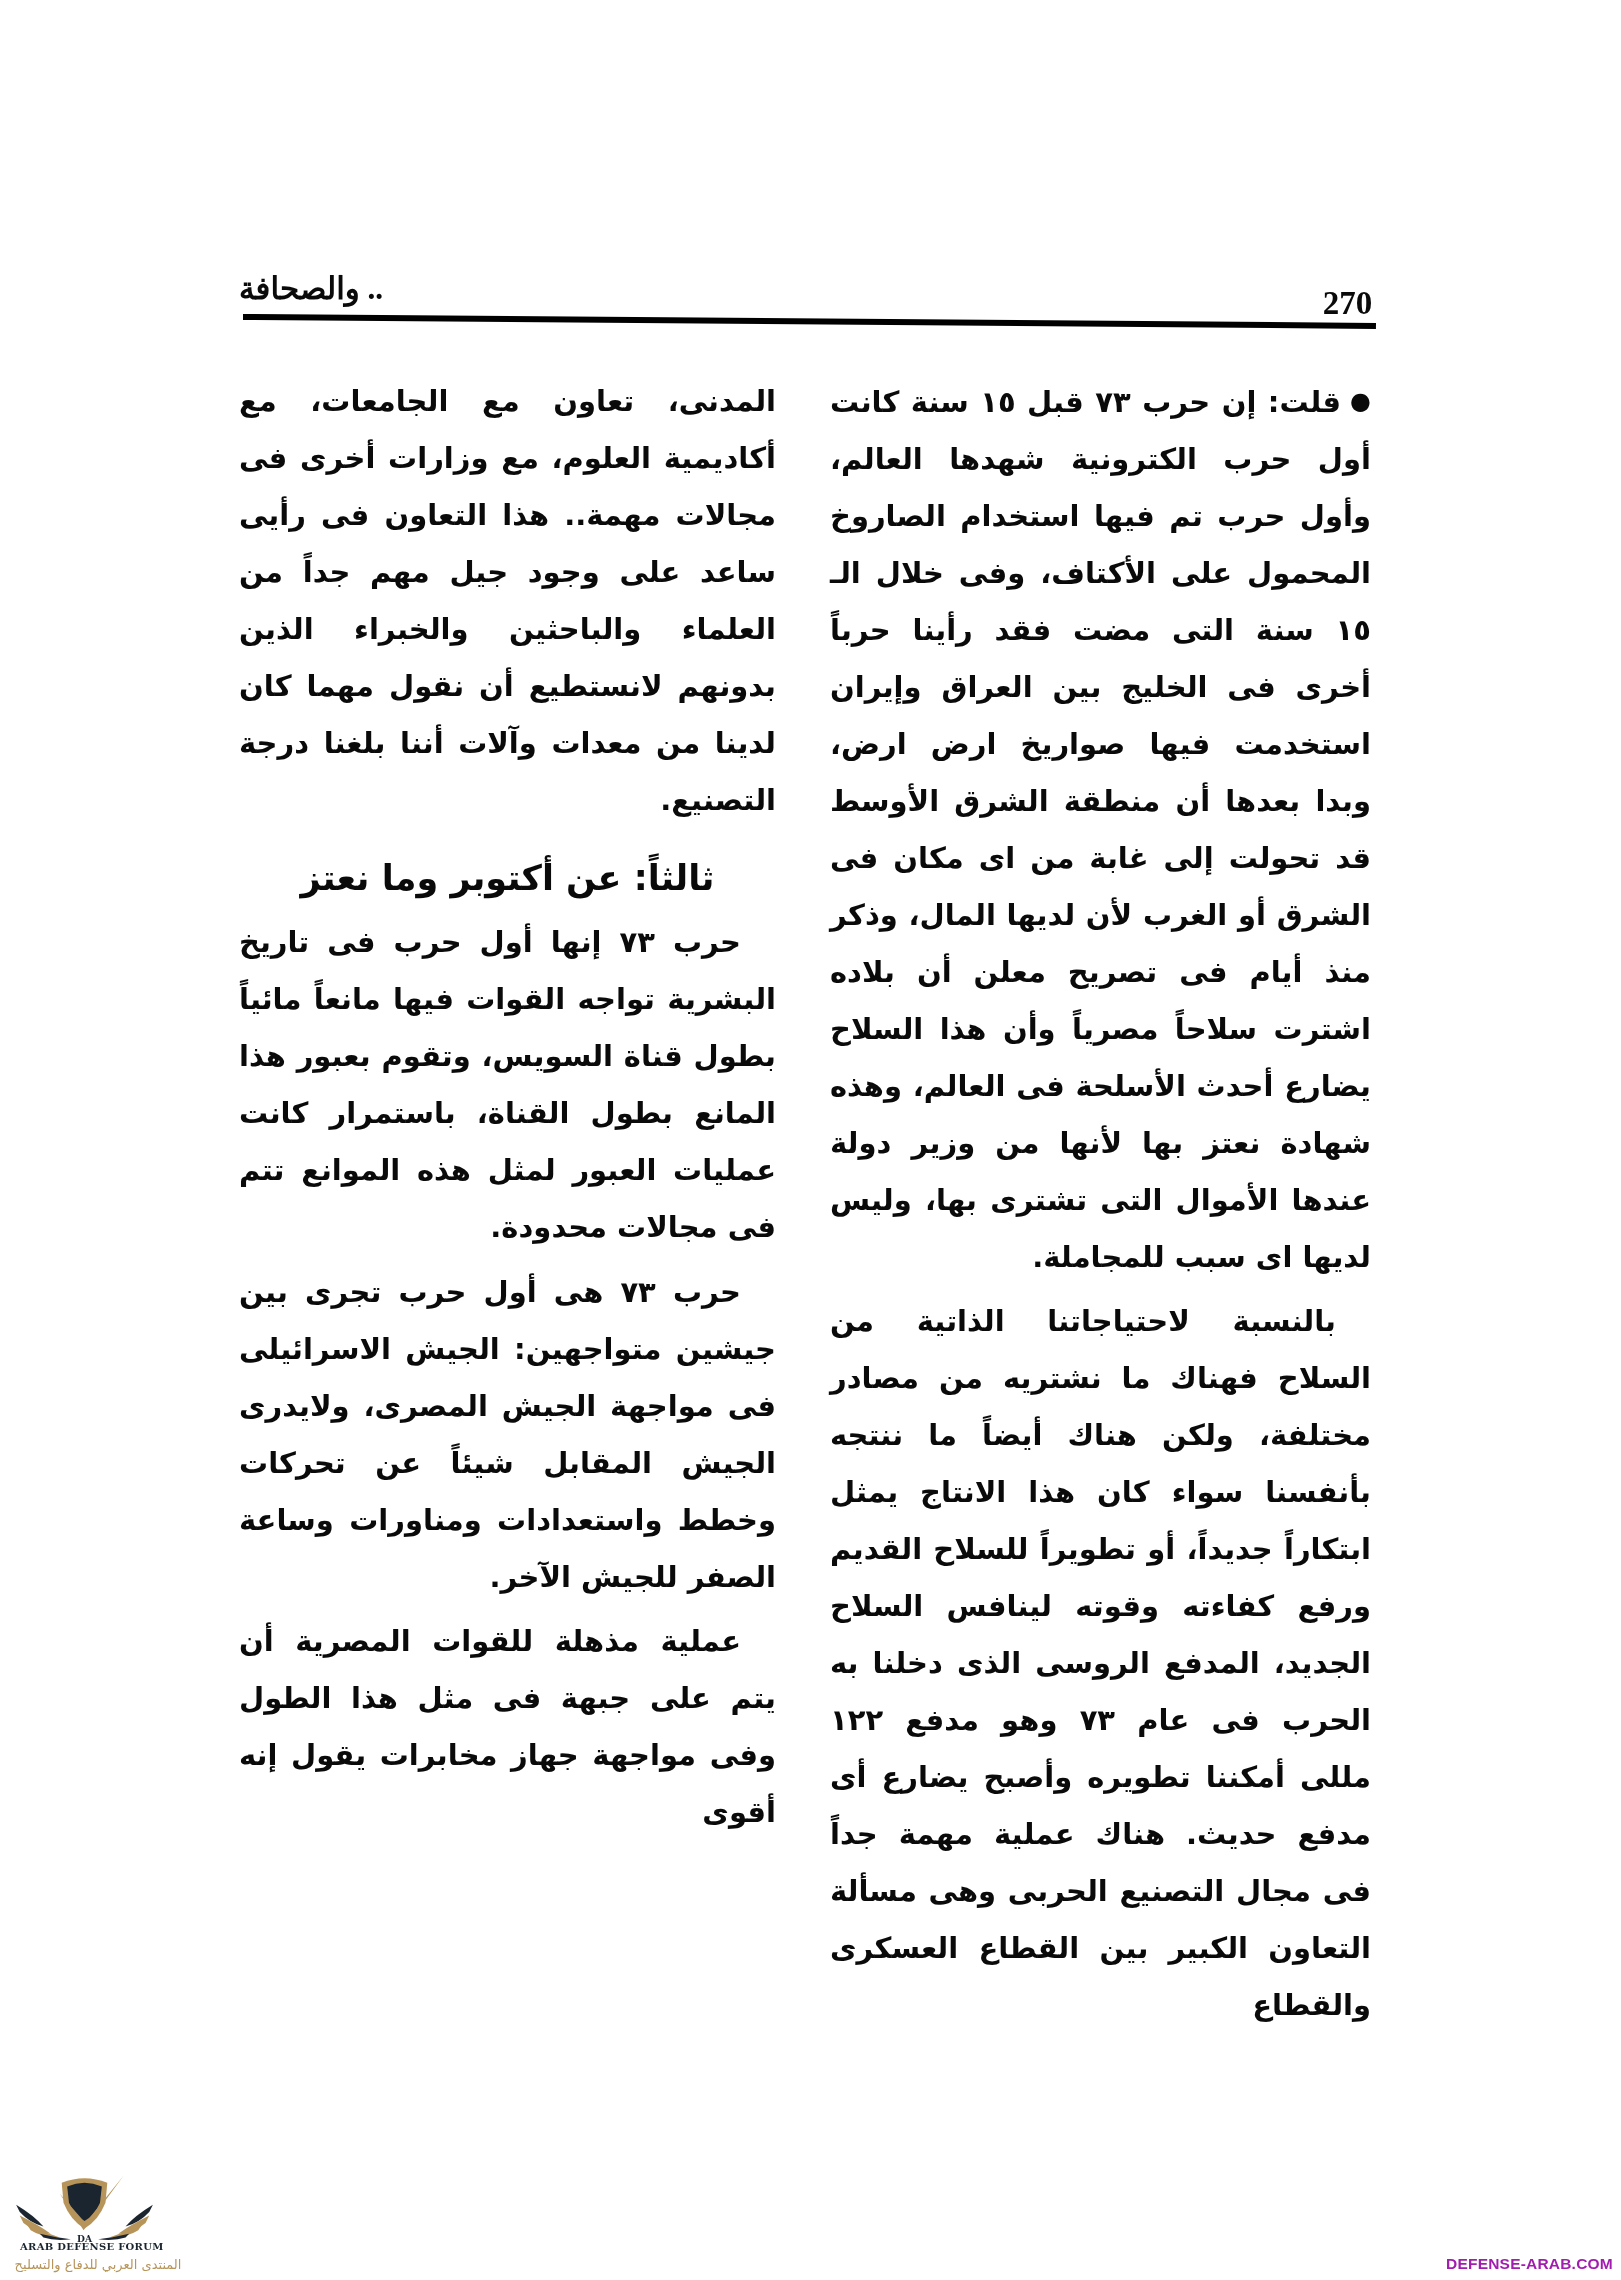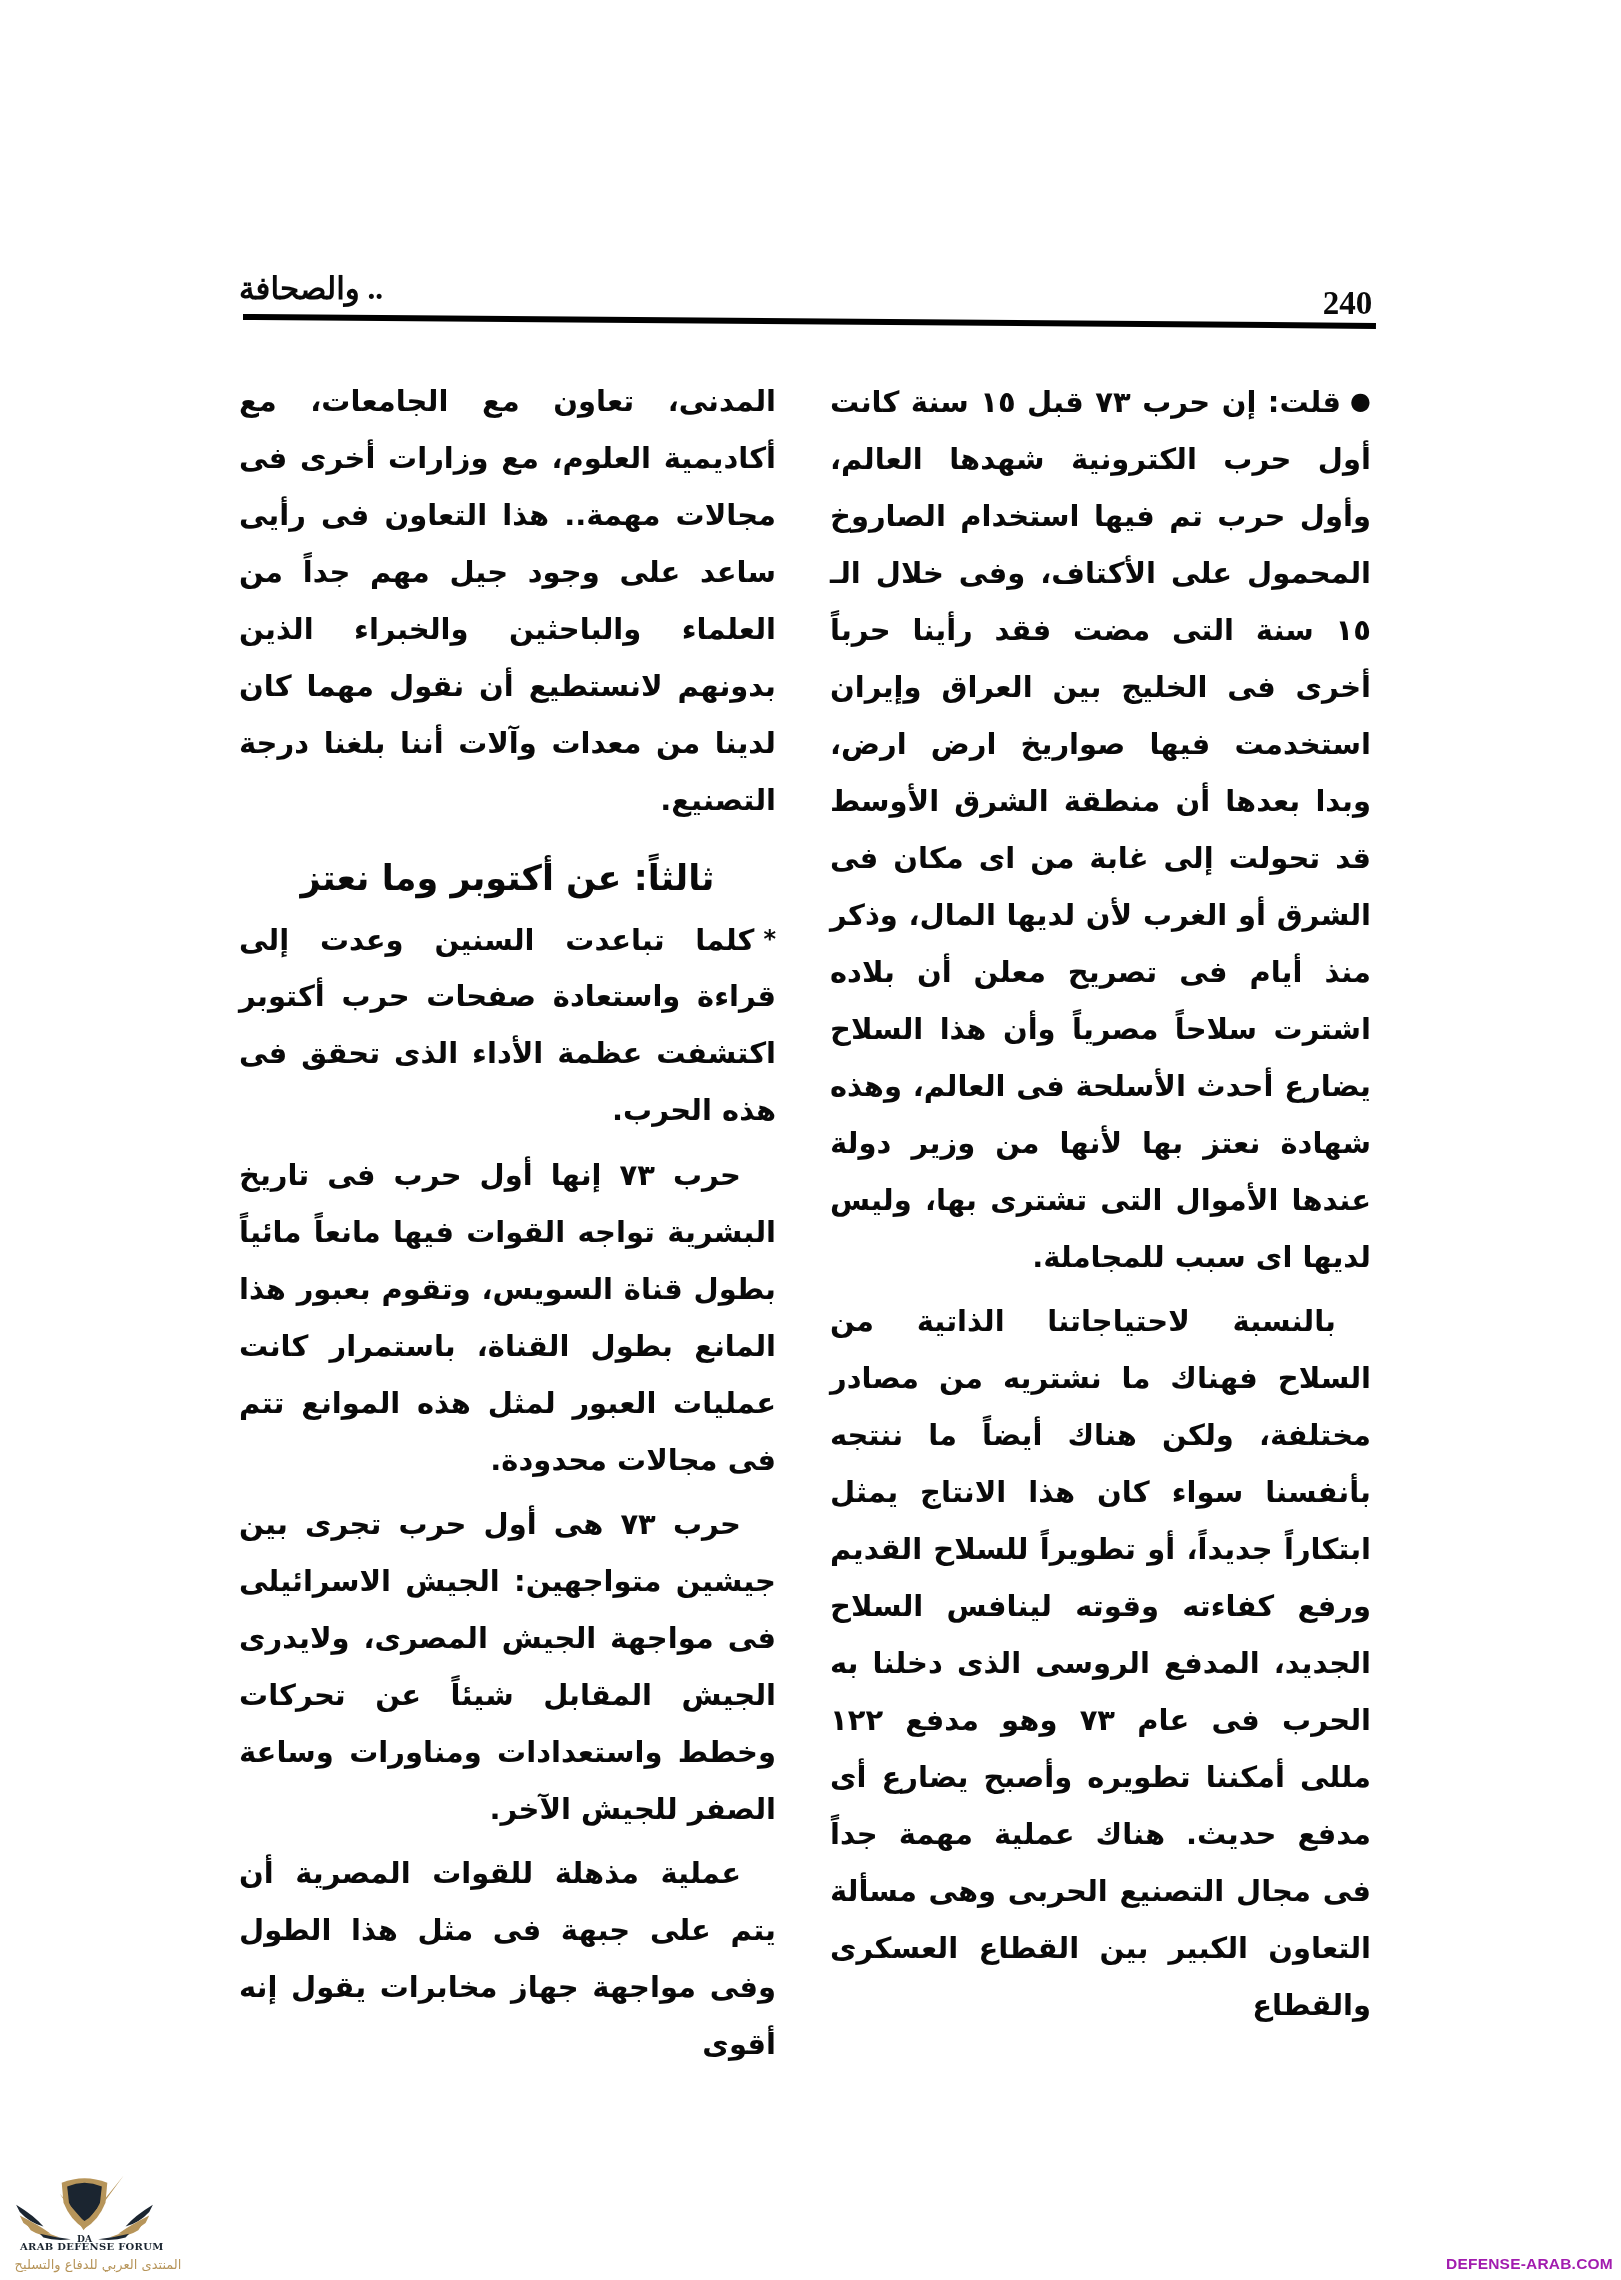--- a/index.html
+++ b/index.html
@@ -42,41 +42,38 @@
   }
   .site-url {
     position: absolute; right: 9.1px; top: 2255px; font-family: "Liberation Sans", sans-serif; font-size: 15.5px; font-weight: bold; color: #a21caf; letter-spacing: 0.2px; text-align: right;
   }
 </style>
 </head>
 <body>
 
 <div class="page-header">
   <div class="running-title">.. والصحافة</div>
-  <div class="page-number">240</div>
+  <div class="page-number">270</div>
 </div>
 <div class="header-rule"></div>
 
 <div class="column col-right">
   <p class="para">
     <span class="bullet">●</span><span>قلت: إن حرب ٧٣ قبل ١٥ سنة كانت أول حرب الكترونية شهدها العالم، وأول حرب تم فيها استخدام الصاروخ المحمول على الأكتاف، وفى خلال الـ ١٥ سنة التى مضت فقد رأينا حرباً أخرى فى الخليج بين العراق وإيران استخدمت فيها صواريخ ارض ارض، وبدا بعدها أن منطقة الشرق الأوسط قد تحولت إلى غابة من اى مكان فى الشرق أو الغرب لأن لديها المال، وذكر منذ أيام فى تصريح معلن أن بلاده اشترت سلاحاً مصرياً وأن هذا السلاح يضارع أحدث الأسلحة فى العالم، وهذه شهادة نعتز بها لأنها من وزير دولة عندها الأموال التى تشترى بها، وليس لديها اى سبب للمجاملة.</span>
   </p>
   <p class="para indent gap">
     <span>بالنسبة لاحتياجاتنا الذاتية من السلاح فهناك ما نشتريه من مصادر مختلفة، ولكن هناك أيضاً ما ننتجه بأنفسنا سواء كان هذا الانتاج يمثل ابتكاراً جديداً، أو تطويراً للسلاح القديم ورفع كفاءته وقوته لينافس السلاح الجديد، المدفع الروسى الذى دخلنا به الحرب فى عام ٧٣ وهو مدفع ١٢٢ مللى أمكننا تطويره وأصبح يضارع أى مدفع حديث. هناك عملية مهمة جداً فى مجال التصنيع الحربى وهى مسألة التعاون الكبير بين القطاع العسكرى والقطاع</span>
   </p>
 </div>
 
 <div class="column col-left">
   <p class="para">
     <span>المدنى، تعاون مع الجامعات، مع أكاديمية العلوم، مع وزارات أخرى فى مجالات مهمة.. هذا التعاون فى رأيى ساعد على وجود جيل مهم جداً من العلماء والباحثين والخبراء الذين بدونهم لانستطيع أن نقول مهما كان لدينا من معدات وآلات أننا بلغنا درجة التصنيع.</span>
   </p>
   <div class="section-heading">ثالثاً: عن أكتوبر وما نعتز</div>
-  <p class="para">
-    <span class="bullet">*</span><span>كلما تباعدت السنين وعدت إلى قراءة واستعادة صفحات حرب أكتوبر اكتشفت عظمة الأداء الذى تحقق فى هذه الحرب.</span>
-  </p>
   <p class="para indent gap">
     <span>حرب ٧٣ إنها أول حرب فى تاريخ البشرية تواجه القوات فيها مانعاً مائياً بطول قناة السويس، وتقوم بعبور هذا المانع بطول القناة، باستمرار كانت عمليات العبور لمثل هذه الموانع تتم فى مجالات محدودة.</span>
   </p>
   <p class="para indent gap">
     <span>حرب ٧٣ هى أول حرب تجرى بين جيشين متواجهين: الجيش الاسرائيلى فى مواجهة الجيش المصرى، ولايدرى الجيش المقابل شيئاً عن تحركات وخطط واستعدادات ومناورات وساعة الصفر للجيش الآخر.</span>
   </p>
   <p class="para indent gap">
     <span>عملية مذهلة للقوات المصرية أن يتم على جبهة فى مثل هذا الطول وفى مواجهة جهاز مخابرات يقول إنه أقوى</span>
   </p>
 </div>

